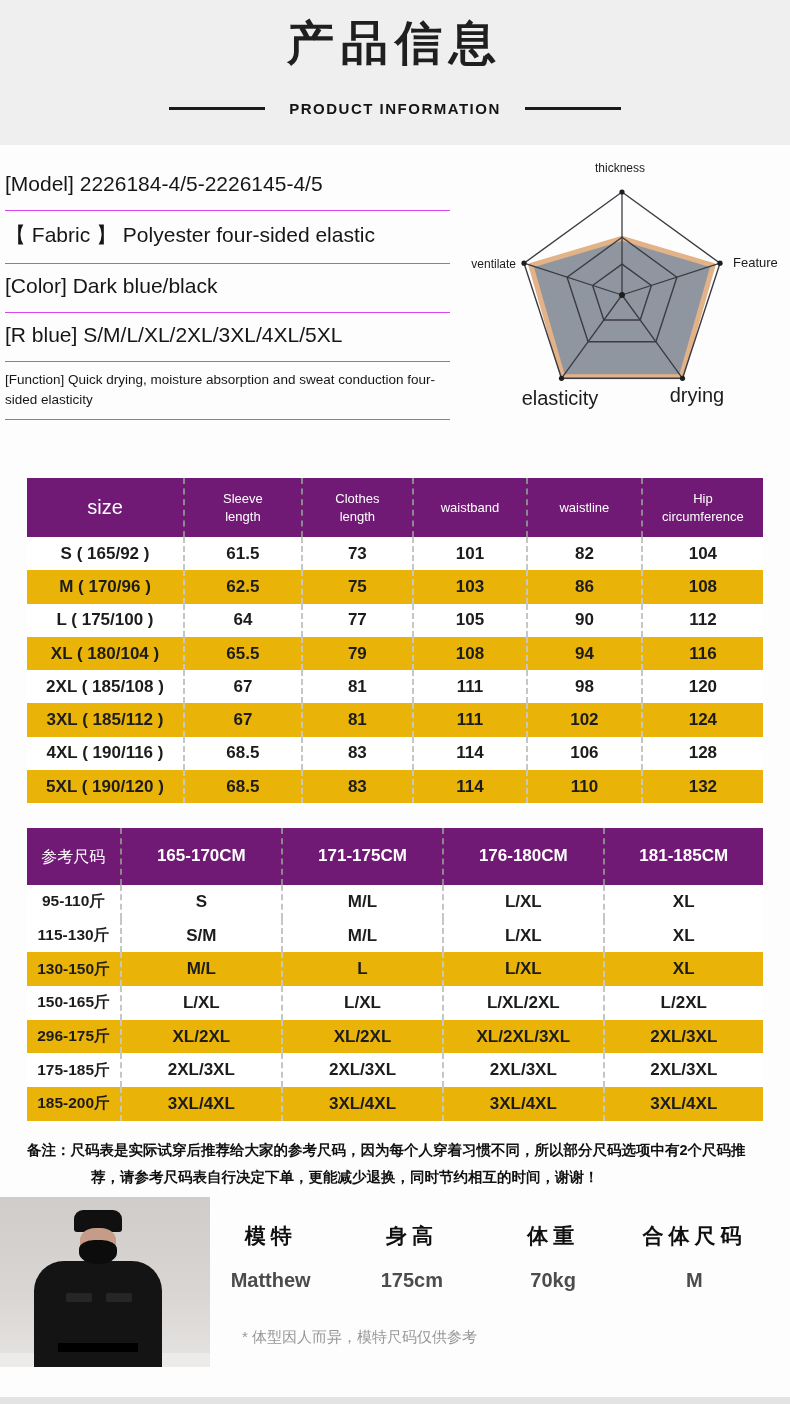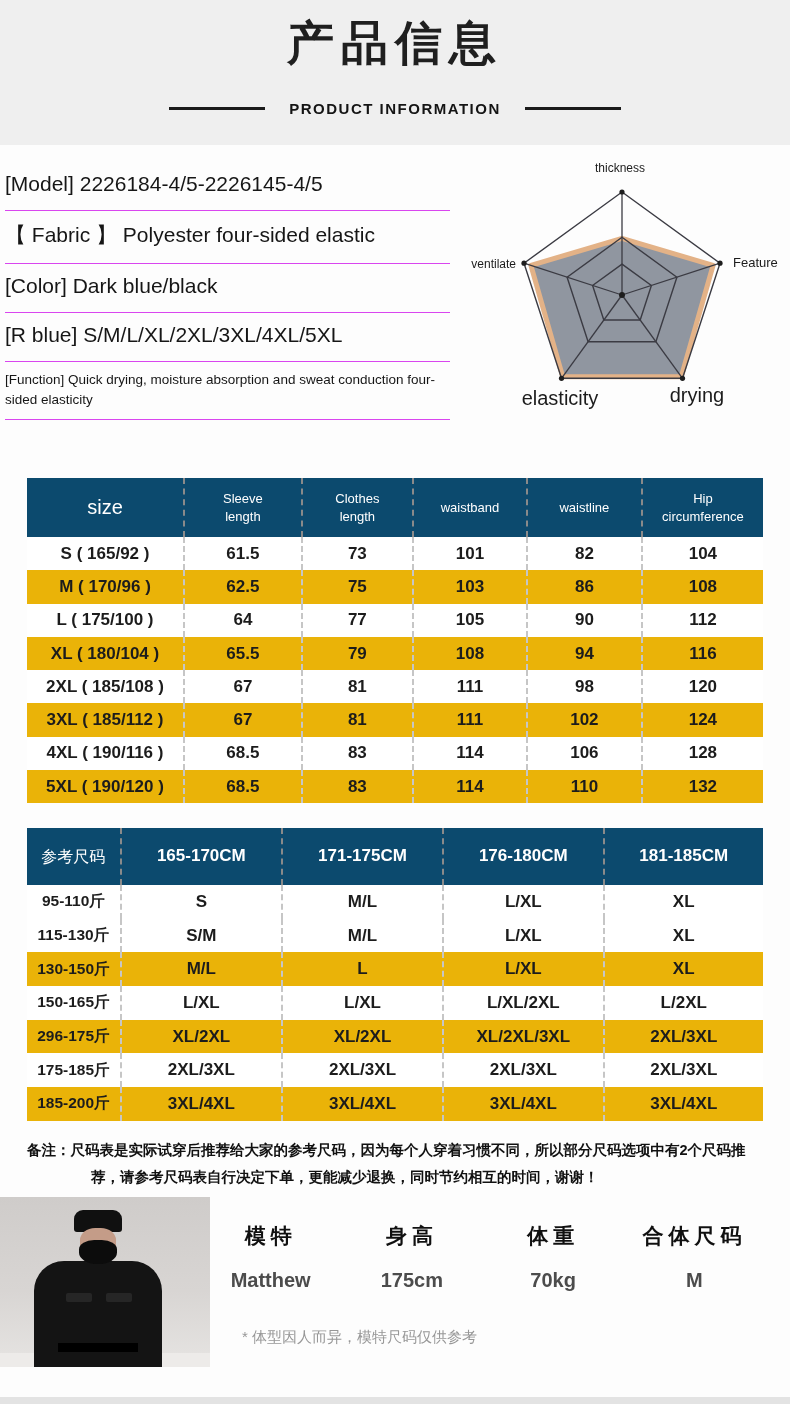--- a/index.html
+++ b/index.html
@@ -38,21 +38,21 @@
   #lbl-thickness  { left:0; right:0; top:16px; text-align:center; font-size:12px; }
   #lbl-feature    { left:283px; top:110px; font-size:13px; }
   #lbl-ventilate  { left:0px; top:112px; width:66px; text-align:right; font-size:12px; }
   #lbl-elasticity { left:35px;  top:242px; width:150px; text-align:center; font-size:20px; }
   #lbl-pattern    { left:172px; top:239px; width:150px; text-align:center; font-size:20px; }
 
   
   .data-table { position:absolute; left:27px; width:736px; display:grid; }
   .data-table .row { display:contents; }
   .th {
-    background:#0c4a6e; color:#fff; display:flex; align-items:center; justify-content:center;
+    background:#701a75; color:#fff; display:flex; align-items:center; justify-content:center;
     text-align:center; line-height:1.35; border-left:2px dashed #8a8a8a;
   }
   .td {
     display:flex; align-items:center; justify-content:center; text-align:center;
     font-weight:bold; font-size:17px; color:#1c1c1c;
     background:#fff; border-left:2px dashed #c6c6c6;
   }
   .td.alt { background:#eab308; }
   .c0 { border-left:none !important; }
 

